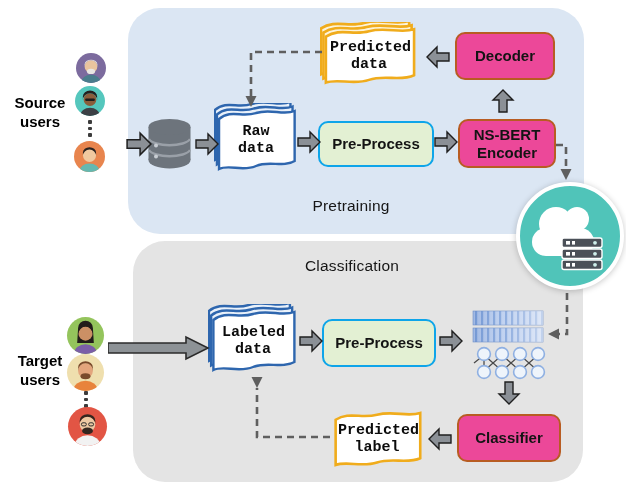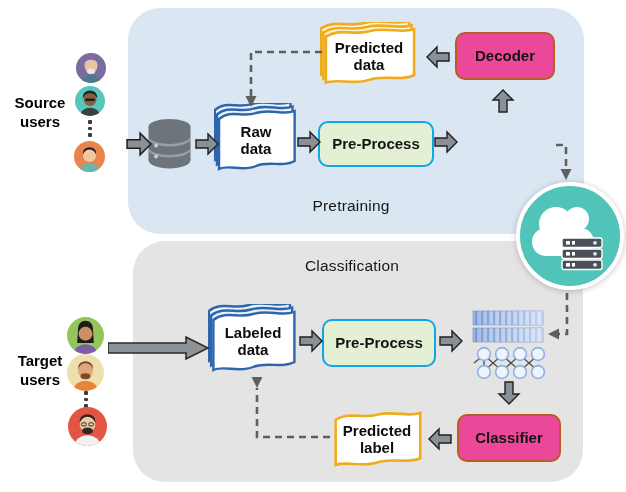--- a/index.html
+++ b/index.html
@@ -34,21 +34,21 @@
        font-size:15px;font-weight:bold;line-height:1.12;text-align:center;color:#0c0c0c;}
   .doc .doc-label span{display:inline-block;}
   #doc-raw{left:214px;top:103px;width:84px;height:74px;}
   #doc-raw .doc-label span{width:46px;}
   #doc-predicted-data{left:320px;top:22px;width:98px;height:68px;}
   #doc-predicted-data .doc-label span{width:78px;}
   #doc-labeled{left:208px;top:304px;width:90px;height:74px;}
   #doc-labeled .doc-label span{width:62px;}
   #doc-predicted-label{left:330px;top:408px;width:94px;height:62px;}
   #doc-predicted-label .doc-label span{width:78px;}
-  .doc-label{padding-top:2px;}
+  .doc-label{padding-top:2px;font-family:Liberation Mono, monospace;}
   
   .barrow{position:absolute;width:26px;height:26px;}
   .rot-up{transform:rotate(-90deg);}
   .rot-down{transform:rotate(90deg);}
   .rot-left{transform:rotate(180deg);}
   
   .avatar{position:absolute;border-radius:50%;overflow:hidden;}
   .dots{position:absolute;display:flex;flex-direction:column;gap:3px;}
   .dots i{width:3.5px;height:3.5px;background:#3c3c3c;border-radius:1px;}
   
@@ -188,20 +188,23 @@
     <svg width="94" height="62" viewBox="0 0 100 74" preserveAspectRatio="none">
       <path fill="#ffffff" stroke="#f0ac1c" stroke-width="2.6" vector-effect="non-scaling-stroke" d="M6,14 C20,4 34,13 50,8 C68,3 82,11 96,6 L96,60 C82,67 66,59 50,65 C34,71 18,63 6,68 Z"></path>
     </svg>
     <div class="doc-label">
         <span>Predicted label</span>
       </div>
   </div>
 
   <div class="pbox green" id="box-preprocess-top">
     <span>Pre-Process</span>
+  </div>
+  <div class="pbox orange" id="box-encoder">
+    <span>NS-BERT Encoder</span>
   </div>
   <div class="pbox orange" id="box-decoder">
     <span>Decoder</span>
   </div>
   <div class="pbox green" id="box-preprocess-bot">
     <span>Pre-Process</span>
   </div>
   <div class="pbox orange" id="box-classifier">
     <span>Classifier</span>
   </div>

